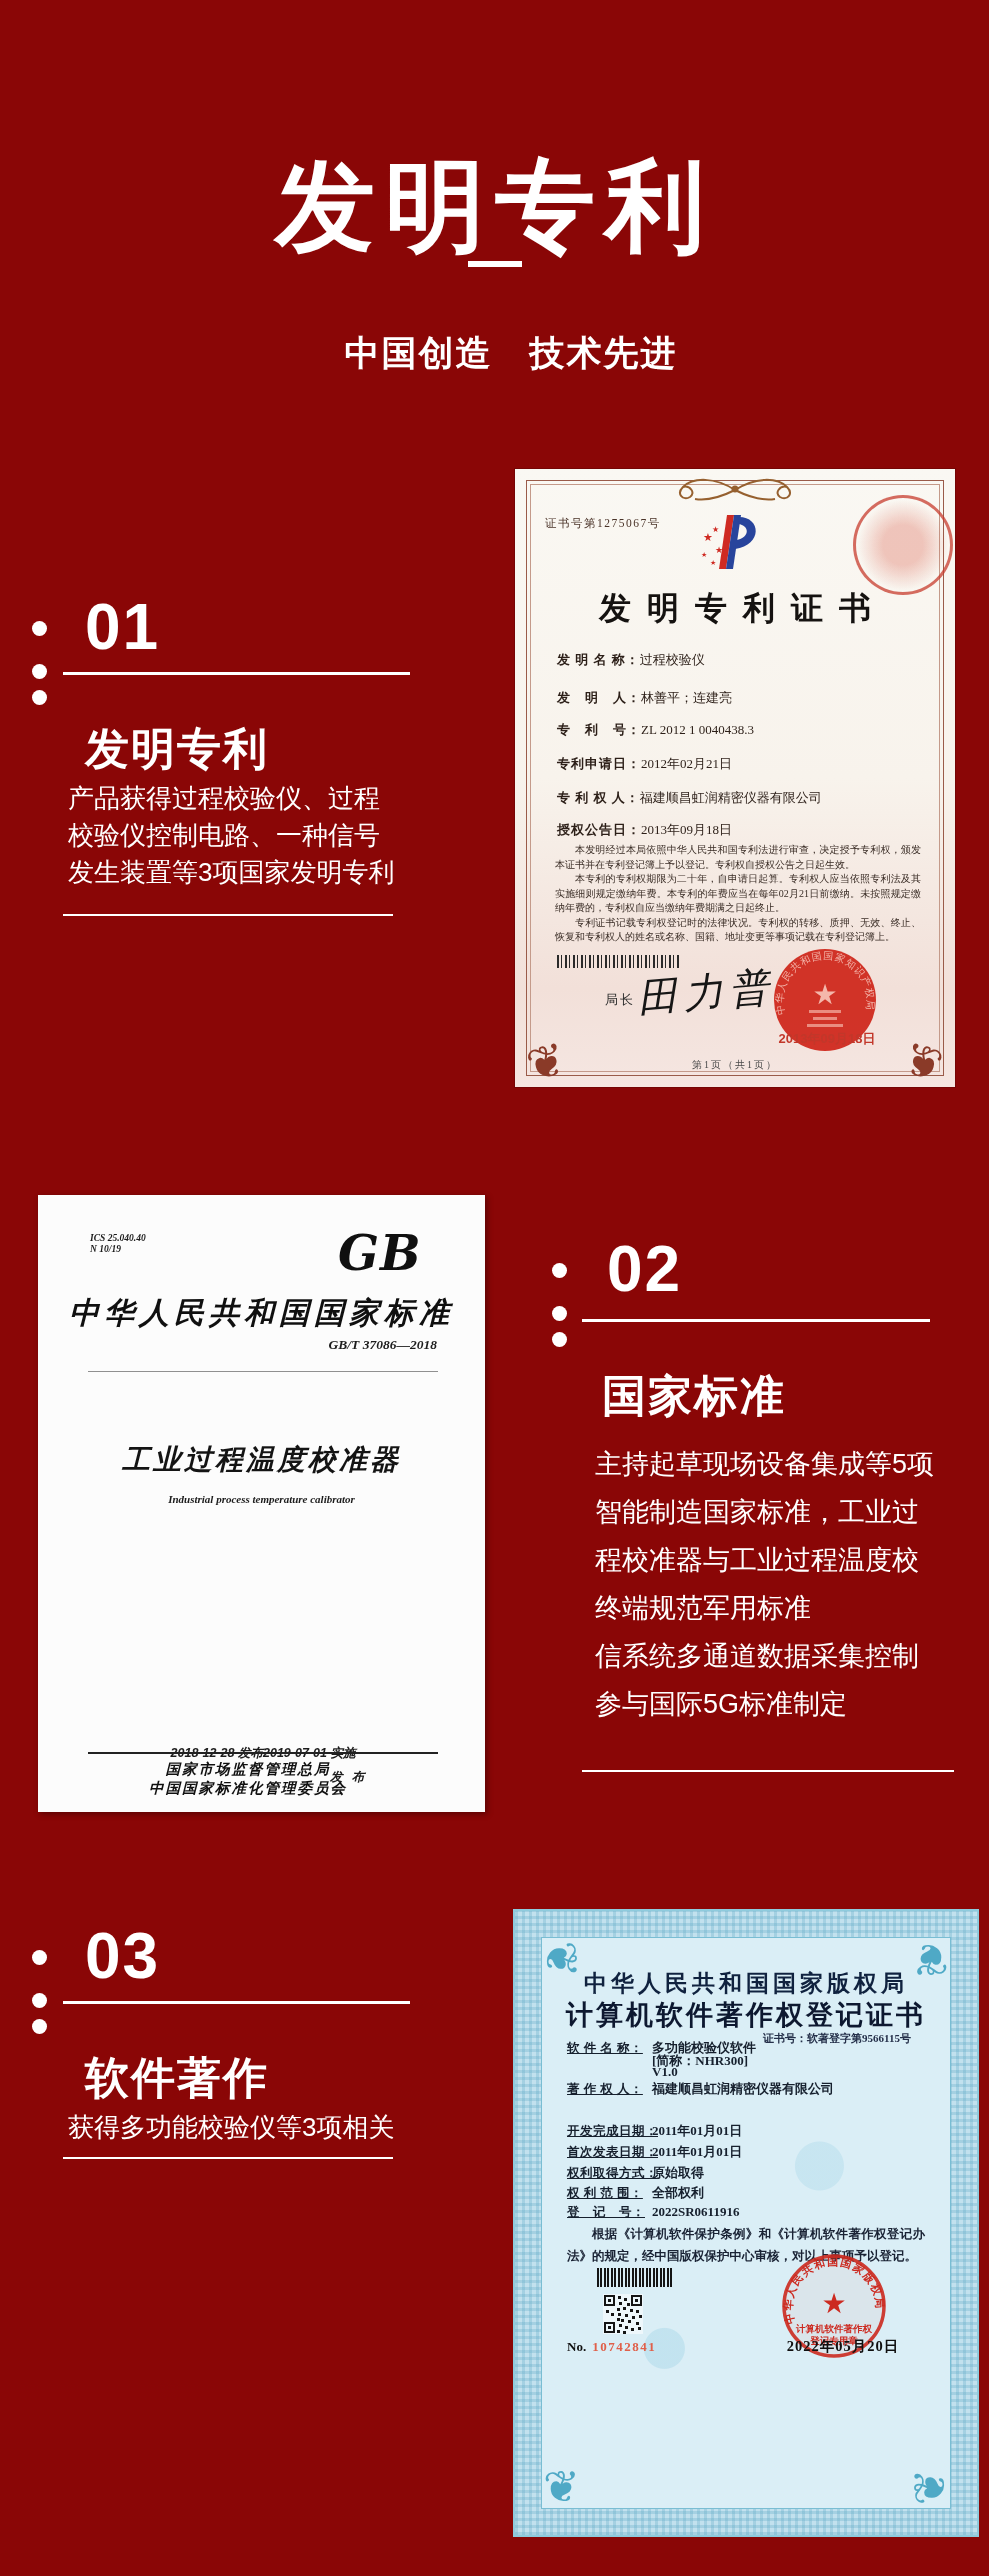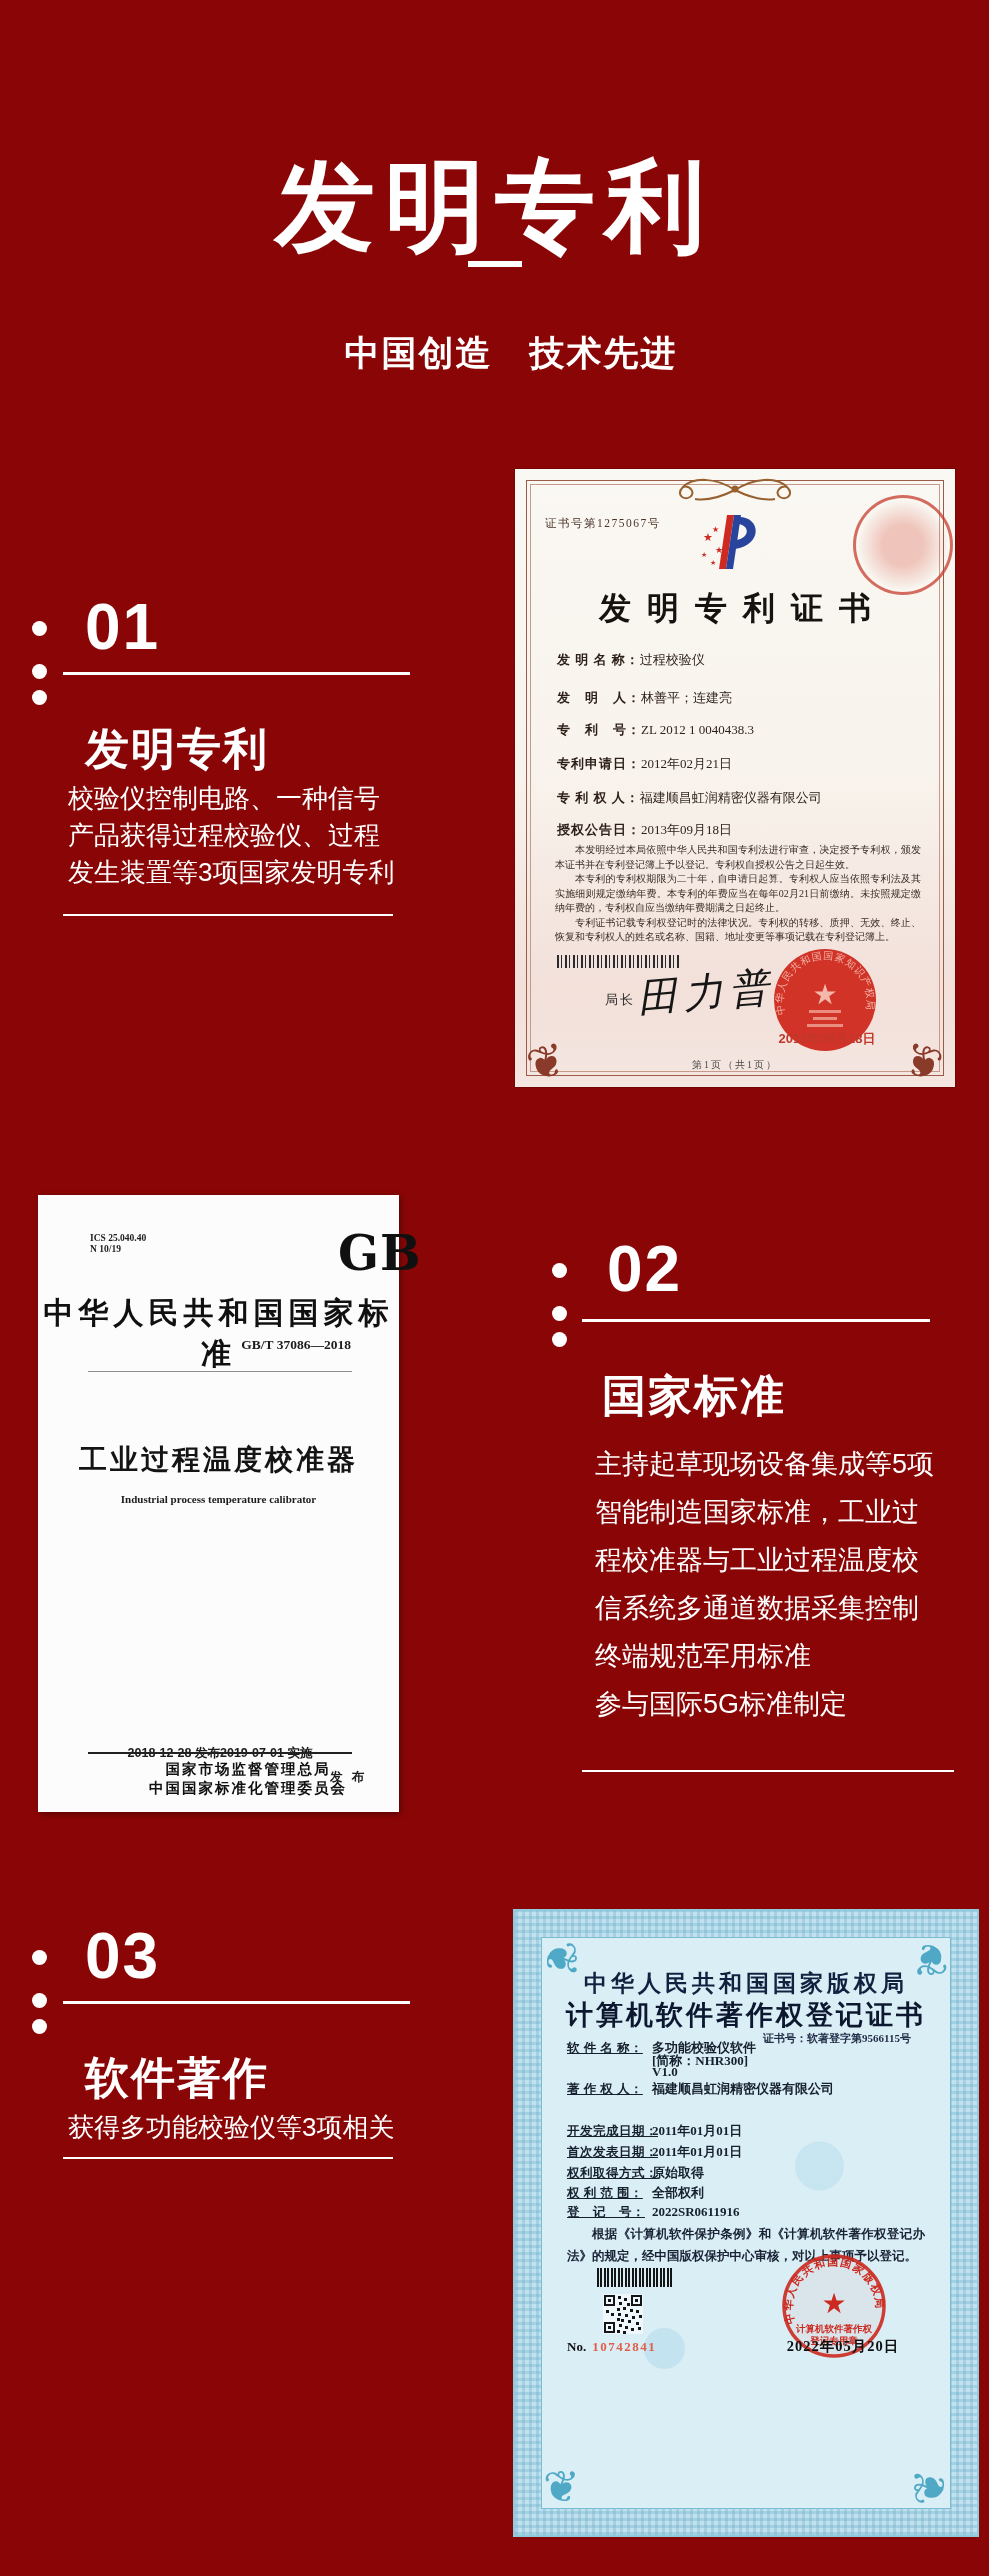--- a/index.html
+++ b/index.html
@@ -73,22 +73,22 @@
   .pc-seal{position:absolute;left:256px;top:477px;}
   .pc-sealdate{position:absolute;left:252px;top:561px;width:120px;text-align:center;
     color:#c2372a;font-weight:700;font-size:13px;}
   .pc-page{position:absolute;bottom:15px;left:0;width:100%;text-align:center;font-size:10px;
     color:#4a4a4a;font-family:"Liberation Serif",serif;letter-spacing:2px;}
   .pc-corner{position:absolute;bottom:2px;font-size:46px;color:#8a3a28;line-height:1;}
   .pc-corner.left{left:12px;transform:rotate(-15deg);}
   .pc-corner.right{right:12px;transform:scaleX(-1) rotate(-15deg);}
 
   
-  .gb-doc{position:absolute;left:38px;top:1195px;width:361px;height:617px;background:#fcfcfc;
-    box-shadow:2px 2px 6px rgba(0,0,0,.35);color:#1c1c1c;}
+  .gb-doc{position:absolute;left:38px;top:1195px;width:447px;height:617px;background:#fcfcfc;
+    box-shadow:2px 2px 6px rgba(0,0,0,.35);color:#1c1c1c;font-style:italic;}
   .gb-ics{position:absolute;left:52px;top:38px;font-size:9.5px;line-height:11px;font-weight:700;
     font-family:"Liberation Serif",serif;}
   .gb-logo{position:absolute;left:300px;top:30px;font-size:48px;font-weight:900;color:#101010;
     font-family:"DejaVu Serif",serif;letter-spacing:1px;}
   .gb-title{position:absolute;top:98px;left:0;width:100%;text-align:center;color:#101010;
     font-family:"Liberation Serif",serif;font-weight:700;font-size:30px;letter-spacing:5px;}
   .gb-stdno{position:absolute;top:142px;right:48px;font-family:"Liberation Serif",serif;
     font-weight:700;font-size:13.5px;}
   .gb-rule{position:absolute;top:176px;left:50px;right:47px;height:1px;background:#909090;}
   .gb-subject{position:absolute;top:246px;left:0;width:100%;text-align:center;font-size:28px;
@@ -151,22 +151,22 @@
   <div class="page-subtitle">中国创造　技术先进</div>
 
   <section class="feature feature-01">
     <span class="dot d1"></span>
     <span class="dot d2"></span>
     <span class="dot d3"></span>
     <div class="f-num">01</div>
     <div class="f-rule"></div>
     <h2 class="f-head">发明专利</h2>
     <p class="f-para">
+      <span class="pline">产品获得过程校验仪、过程</span>
       <span class="pline">校验仪控制电路、一种信号</span>
-      <span class="pline">产品获得过程校验仪、过程</span>
       <span class="pline">发生装置等3项国家发明专利</span>
     </p>
     <div class="f-endrule"></div>
   </section>
 
   <div class="patent-cert">
     <div class="pc-frame"></div>
     <div class="pc-frame2"></div>
     <svg class="pc-flourish" width="200" height="32" viewBox="0 0 200 32">
       <path d="M100 16 C 80 3 58 3 48 13 C 41 20 48 27 55 23 C 61 19 55 11 48 13 M100 16 C 120 3 142 3 152 13 C 159 20 152 27 145 23 C 139 19 145 11 152 13 M100 16 C 84 24 72 27 60 25 M100 16 C 116 24 128 27 140 25" stroke="#96602f" fill="none" stroke-width="2"></path>
@@ -249,22 +249,22 @@
     <span class="dot d1"></span>
     <span class="dot d2"></span>
     <span class="dot d3"></span>
     <div class="f-num">02</div>
     <div class="f-rule"></div>
     <h2 class="f-head">国家标准</h2>
     <p class="f-para">
       <span class="pline">主持起草现场设备集成等5项</span>
       <span class="pline">智能制造国家标准，工业过</span>
       <span class="pline">程校准器与工业过程温度校</span>
+      <span class="pline">终端规范军用标准</span>
       <span class="pline">信系统多通道数据采集控制</span>
-      <span class="pline">终端规范军用标准</span>
       <span class="pline">参与国际5G标准制定</span>
     </p>
     <div class="f-endrule"></div>
   </section>
 
   <section class="feature feature-03">
     <span class="dot d1"></span>
     <span class="dot d2"></span>
     <span class="dot d3"></span>
     <div class="f-num">03</div>

